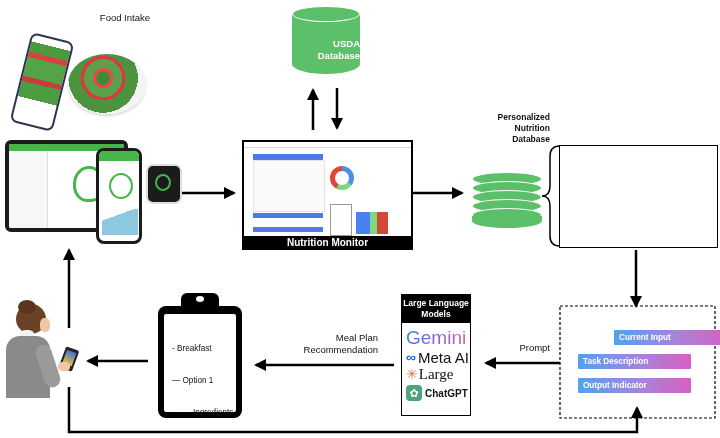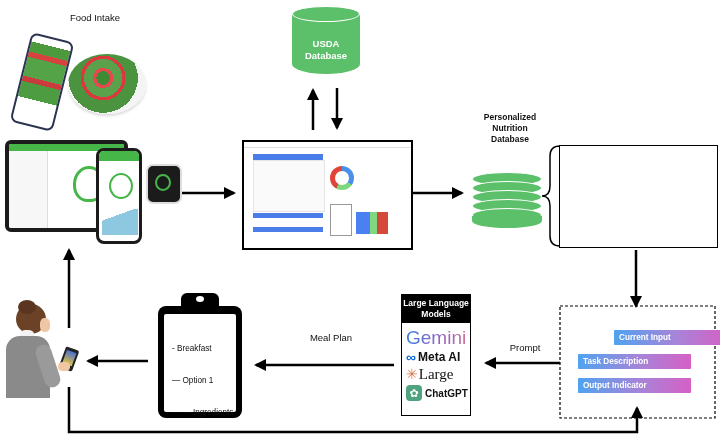--- a/index.html
+++ b/index.html
@@ -1,18 +1,18 @@
 <!DOCTYPE html>
 <html><head>
 <meta charset="utf-8">
 <style>
   html,body{margin:0;padding:0;background:#fff;}
   body{width:720px;height:438px;position:relative;overflow:hidden;font-family:"Liberation Sans",sans-serif;color:#111;}
   .abs{position:absolute;}
-  .lbl{font-family:"Liberation Sans",sans-serif;text-align:center;color:#111;}
+  .lbl{font-family:"Liberation Sans",sans-serif;text-align:right;color:#111;}
   svg{position:absolute;left:0;top:0;}
   .code{font-family:"DejaVu Sans Mono","Liberation Mono",monospace;font-size:7.4px;line-height:10.6px;white-space:pre;color:#111;}
   .prompt-bar{position:absolute;left:578px;width:113px;height:15px;border-radius:1px;background:linear-gradient(90deg,#4fa3f0 0%,#a784d8 55%,#d560c4 100%);color:#fff;font-size:8.2px;font-weight:bold;line-height:15px;padding-left:5px;box-sizing:border-box;}
   .clip-text{font-size:8.2px;line-height:10.6px;color:#111;white-space:pre;}
   .llm-head{background:#000;color:#fff;font-size:8.5px;font-weight:bold;text-align:center;line-height:11px;padding:3px 0;}
 </style>
 </head>
 <body>
 
 <svg width="720" height="438">
@@ -85,20 +85,21 @@
   <div style="height:5px;border-bottom:1px solid #ddd;"></div>
   <div class="abs" style="left:9px;top:12px;width:70px;height:6px;background:#4a7de8;"></div>
   <div class="abs" style="left:9px;top:18px;width:70px;height:50px;border:1px solid #e5e5e5;background:#fafafa;"></div>
   <div class="abs" style="left:9px;top:71px;width:70px;height:5px;background:#4a7de8;"></div>
   <div class="abs" style="left:9px;top:85px;width:70px;height:5px;background:#4a7de8;"></div>
   <div class="abs" style="left:86px;top:24px;width:24px;height:24px;border-radius:50%;background:conic-gradient(#4a90e8 0 35%,#7bd87b 35% 58%,#e0453a 58% 100%);">
     <div style="position:absolute;left:5px;top:5px;width:14px;height:14px;background:#fff;border-radius:50%;"></div>
   </div>
   <div class="abs" style="left:86px;top:62px;width:20px;height:30px;border:1px solid #999;background:#fff;"></div>
   <div class="abs" style="left:112px;top:70px;width:32px;height:22px;background:linear-gradient(90deg,#4a80f0 0 45%,#7fd87f 45% 65%,#d5493b 65%);"></div>
+  <div class="abs" style="left:0;top:94px;width:167px;height:14px;background:#000;color:#fff;font-size:10px;font-weight:bold;text-align:center;line-height:14px;">Nutrition Monitor</div>
 </div>
 
 <div class="abs lbl" style="left:470px;top:112px;width:80px;font-size:8.5px;font-weight:bold;line-height:11px;">
   <div>Personalized</div>
   <div>Nutrition</div>
   <div>Database</div>
 </div>
 <div class="abs" style="left:472px;top:172px;width:70px;height:56px;">
   <div class="abs" style="left:0;top:0;width:70px;height:14px;border-radius:50%;background:#5cbf6a;border:1.5px solid #fff;box-sizing:border-box;"></div>
   <div class="abs" style="left:0;top:9px;width:70px;height:14px;border-radius:50%;background:#5cbf6a;border:1.5px solid #fff;box-sizing:border-box;"></div>
@@ -125,35 +126,36 @@
 
 <div class="abs" style="left:401px;top:294px;width:70px;height:122px;border:1.5px solid #000;box-sizing:border-box;background:#fff;overflow:hidden;">
   <div class="llm-head">
     <div>Large Language</div>
     <div>Models</div>
   </div>
   <div style="padding:4px 0 0 4px;">
     <div style="font-size:19px;line-height:22px;background:linear-gradient(90deg,#3b7de0,#8a63c8,#d06a8f);-webkit-background-clip:text;background-clip:text;color:transparent;">Gemini</div>
     <div style="display:flex;align-items:center;height:16px;">
       <span style="color:#0a66d8;font-size:14px;font-weight:bold;margin-right:2px;">∞</span>
-      <span style="font-size:12px;font-weight:bold;">Meta AI</span>
+      <span style="font-size:15px;font-weight:normal;">Meta AI</span>
     </div>
     <div style="display:flex;align-items:center;height:18px;">
       <span style="color:#d77a52;font-size:14px;margin-right:1px;">✳</span>
       <span style="font-family:'Liberation Serif',serif;font-size:15px;">Large</span>
     </div>
     <div style="display:flex;align-items:center;height:20px;">
       <span style="display:inline-block;width:16px;height:16px;border-radius:4px;background:#4fa37f;color:#fff;font-size:11px;text-align:center;line-height:16px;margin-right:3px;">✿</span>
       <span style="font-size:10px;font-weight:bold;text-align:right;">ChatGPT</span>
     </div>
   </div>
 </div>
 
-<div class="abs lbl" style="left:276px;top:332px;width:110px;font-size:9.5px;line-height:12px;">
+<div class="abs lbl" style="left:268px;top:332px;width:110px;font-size:9.5px;line-height:12px;">
   <div>Meal Plan</div>
+  <div>Recommendation</div>
 </div>
 
 <div class="abs" style="left:158px;top:306px;width:84px;height:112px;background:#000;border-radius:8px;">
   <div class="abs" style="left:6px;top:8px;width:72px;height:98px;background:#fff;border-radius:2px;"></div>
 </div>
 <div class="abs" style="left:181px;top:293px;width:38px;height:18px;background:#000;border-radius:6px 6px 2px 2px;">
   <div class="abs" style="left:15px;top:3px;width:8px;height:6px;border-radius:50%;background:#fff;"></div>
 </div>
 <div class="abs clip-text" style="left:172px;top:323px;">
   <div>- Breakfast</div>

